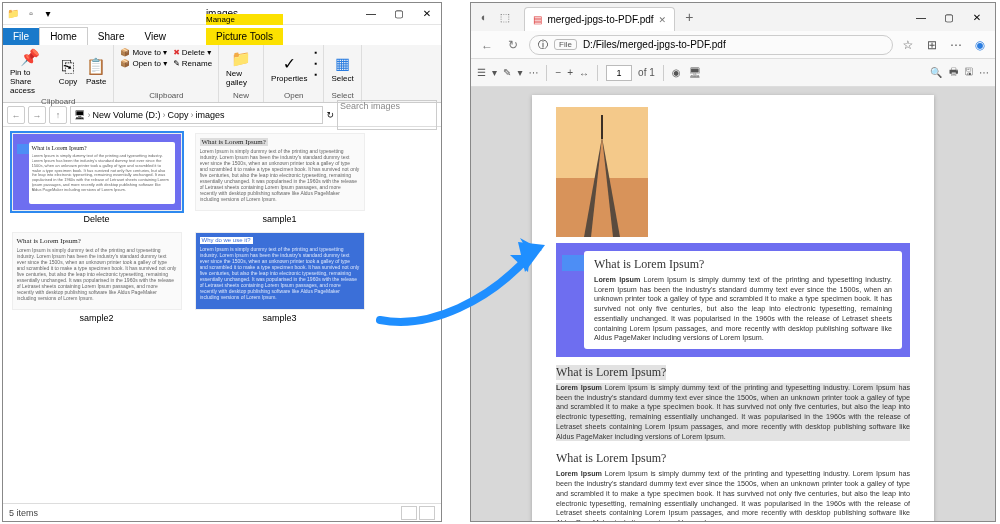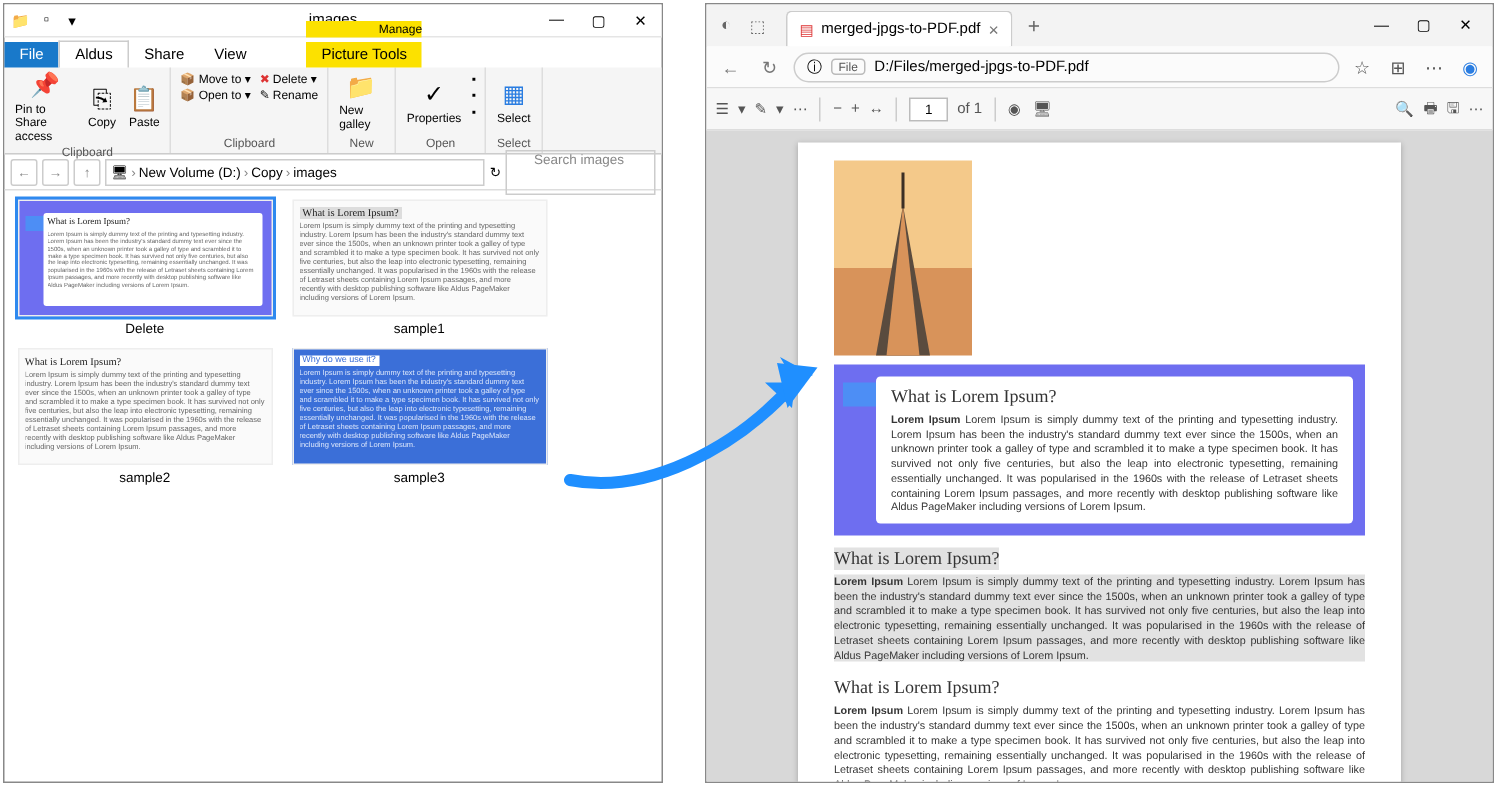--- a/index.html
+++ b/index.html
@@ -11,35 +11,35 @@
 .titlebar .qat{display:flex;gap:3px;padding:0 4px}
 .titlebar .qat span{width:14px;height:14px;display:flex;align-items:center;justify-content:center;font-size:10px}
 .titlebar .ttl{position:absolute;left:50%;transform:translateX(-50%);font-size:10px}
 .winbtns{margin-left:auto;display:flex}
 .winbtns span{width:28px;height:22px;display:flex;align-items:center;justify-content:center;font-size:10px}
 .ribbon-tabs{height:20px;display:flex;align-items:end;font-size:10px}
 .rtab{padding:3px 10px;cursor:default}
 .rtab.file{background:#1979ca;color:#fff}
 .rtab.active{border:1px solid #ccc;border-bottom:none;background:#fff}
 .rtab.ctx{background:#fce100;position:relative;margin-left:30px}
-.ctx-label{position:absolute;top:-14px;left:0;right:0;text-align:right;font-size:8px;background:#fce100;padding:1px 0}
+.ctx-label{position:absolute;top:-14px;left:0;right:0;text-align:left;font-size:8px;background:#fce100;padding:1px 0}
 .ribbon{height:58px;border-bottom:1px solid #ccc;display:flex;font-size:8px;background:#f5f5f5}
 .rgroup{border-right:1px solid #ddd;padding:2px 4px;display:flex;flex-direction:column}
 .rgroup .items{flex:1;display:flex;gap:2px}
 .rgroup .lbl{text-align:center;font-size:8px;color:#555;margin-top:1px}
 .rbtn{display:flex;flex-direction:column;align-items:center;justify-content:center;padding:1px 3px;gap:1px;font-size:8px;line-height:1.1}
 .rbtn .ico{width:16px;height:16px;display:flex;align-items:center;justify-content:center;font-size:13px}
 .rbtn.big .ico{width:20px;height:20px;font-size:16px}
 .rstack{display:flex;flex-direction:column;gap:0;font-size:8px}
 .rstack div{display:flex;align-items:center;gap:2px;padding:0 2px;line-height:1.4}
 .addrbar{height:24px;display:flex;align-items:center;gap:3px;padding:0 4px;border-bottom:1px solid #ddd;font-size:9px}
 .addrbar .nav{width:18px;height:18px;display:flex;align-items:center;justify-content:center;border:1px solid #ccc;border-radius:2px;color:#888}
 .addrbar .path{flex:1;border:1px solid #ccc;height:18px;display:flex;align-items:center;padding:0 3px;gap:2px}
 .addrbar .path span.sep{color:#888}
-.addrbar .search{width:100px;border:1px solid #ccc;height:30px;padding:0 18px;color:#888}
+.addrbar .search{width:100px;border:1px solid #ccc;height:30px;padding:0 2px;color:#888}
 .files{flex:1;padding:6px;display:flex;flex-wrap:wrap;gap:8px;align-content:flex-start;overflow:hidden;position:relative}
 .file-item{width:175px;display:flex;flex-direction:column;align-items:center;gap:3px}
 .file-item.narrow{width:120px}
 .thumb{width:170px;height:78px;background:#fafafa;border:1px solid #eee;font-size:5px;line-height:1.2;padding:4px;overflow:hidden;color:#666}
 .thumb.sel{outline:2px solid #2e89ef;background:#cfe5fb}
 .thumb .h{font-size:7px;color:#222;margin-bottom:2px;font-family:Georgia,serif}
 .thumb.purple{background:#6e6ef0;position:relative}
 .thumb.purple .card{position:absolute;left:16px;top:8px;right:6px;bottom:6px;background:#fff;border-radius:2px;padding:3px;font-size:4px}
 .thumb.purple .card .h{font-size:6px}
 .thumb.purple .doci{position:absolute;left:4px;top:10px;width:14px;height:10px;background:#4d8ef5}
@@ -97,21 +97,21 @@
     <span class="ttl">images</span>
     <div class="winbtns">
       <span>—</span>
       <span>▢</span>
       <span>✕</span>
     </div>
   </div>
   <div style="position:relative">
     <div class="ribbon-tabs">
       <div class="rtab file">File</div>
-      <div class="rtab active">Aldus</div>
+      <div class="rtab active">Home</div>
       <div class="rtab">Share</div>
       <div class="rtab">View</div>
       <div class="rtab ctx">
         <div class="ctx-label">Manage</div>
         <span>Picture Tools</span>
       </div>
     </div>
   </div>
   <div class="ribbon">
     <div class="rgroup">
@@ -229,20 +229,27 @@
       </div>
       <div class="fname">sample2</div>
     </div>
     <div class="file-item">
       <div class="thumb bluebox">
         <div class="bh">Why do we use it?</div><div style="max-height:56px;overflow:hidden">Lorem Ipsum is simply dummy text of the printing and typesetting industry. Lorem Ipsum has been the industry's standard dummy text ever since the 1500s, when an unknown printer took a galley of type and scrambled it to make a type specimen book. It has survived not only five centuries, but also the leap into electronic typesetting, remaining essentially unchanged. It was popularised in the 1960s with the release of Letraset sheets containing Lorem Ipsum passages, and more recently with desktop publishing software like Aldus PageMaker including versions of Lorem Ipsum.</div>
       </div>
       <div class="fname">sample3</div>
     </div>
   </div>
+  <div class="statusbar">
+    <span>5 items</span>
+    <div class="viewbtns">
+        <span></span>
+        <span></span>
+      </div>
+  </div>
 </div>
 
 <div class="win browser">
   <div class="btitle">
     <div class="bicons">
       <span>◐</span>
       <span>⬚</span>
     </div>
     <div class="btab">
       <span style="color:#d33">▤</span>

